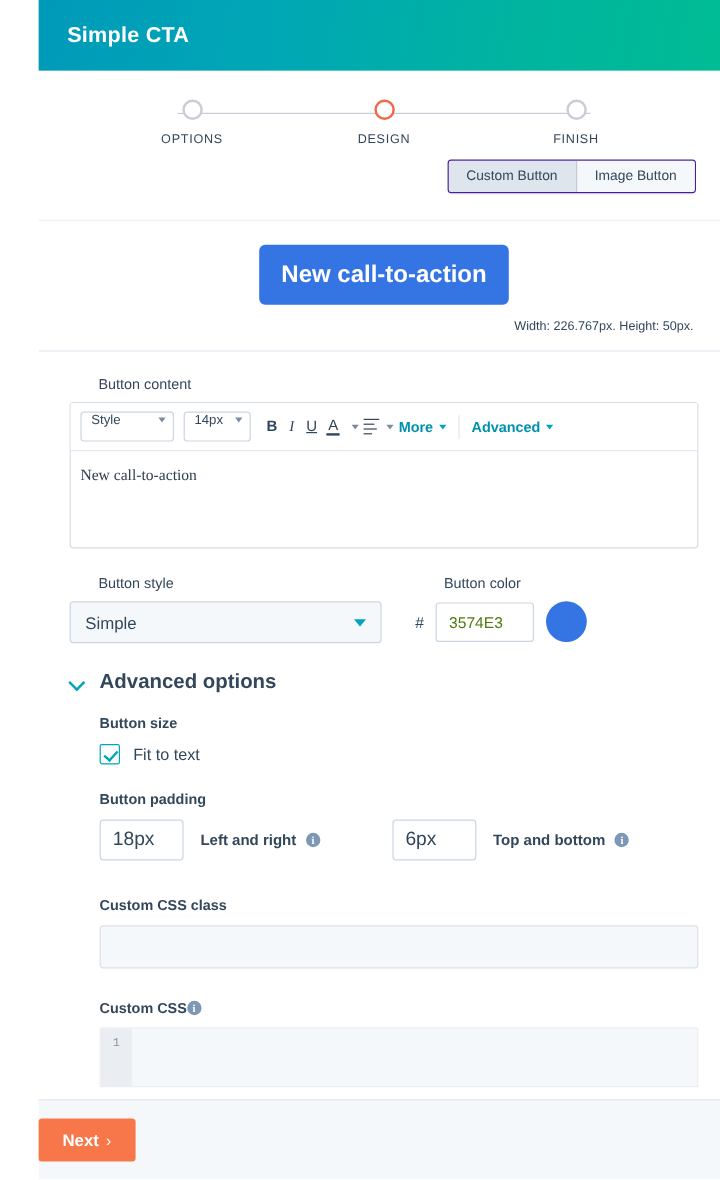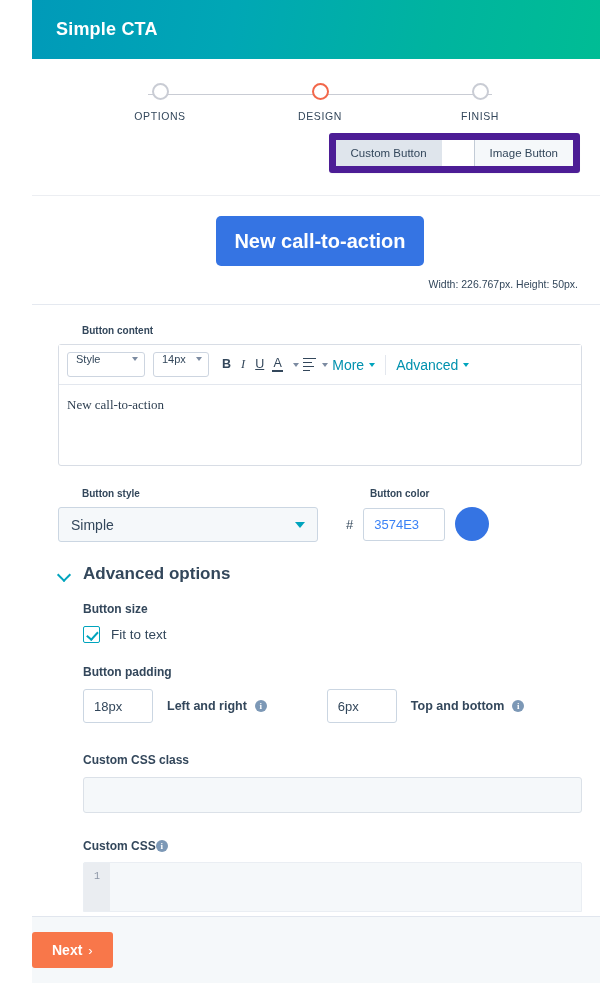--- a/index.html
+++ b/index.html
@@ -87,25 +87,24 @@
     letter-spacing: 0.6px;
   }
 
   .toggle-row {
     display: flex;
     justify-content: flex-end;
     padding: 6px 28px 14px 0;
   }
   .toggle-group {
     display: flex;
-    border: 7px solid #4c1d95;
+    border: 1px solid #4c1d95;
     border-radius: 3px;
     overflow: hidden;
     box-shadow: 0 1px 1px rgba(0,0,0,0.04);
-    gap: 32px;
   }
   .toggle-btn {
     font-size: 11.5px;
     color: #33475b;
     padding: 7px 15px;
     background: #f5f8fa;
     border: none;
     cursor: pointer;
     font-family: "Liberation Sans", sans-serif;
     white-space: nowrap;
@@ -142,22 +141,22 @@
     font-size: 10.5px;
     color: #33475b;
     padding: 12px 30px 4px 0;
   }
 
   
   .body-wrap {
     padding: 20px 26px 0 26px;
   }
   .field-label {
-    font-size: 10px;
-    font-weight: bold;
+    font-size: 12px;
+    font-weight: normal;
     color: #33475b;
     margin-bottom: 8px;
     display: block;
     padding-left: 24px;
   }
 
   
   .editor {
     border: 1px solid #d8dde5;
     border-radius: 3px;
@@ -238,22 +237,22 @@
     display: block;
     height: 1.5px;
     background: #33475b;
     margin-bottom: 2.5px;
   }
   .align-icon i:nth-child(1) { width: 13px; }
   .align-icon i:nth-child(2) { width: 9px; }
   .align-icon i:nth-child(3) { width: 11px; }
   .align-icon i:nth-child(4) { width: 7px; margin-bottom: 0; }
   .tb-link {
-    font-size: 14px;
-    font-weight: normal;
+    font-size: 12px;
+    font-weight: bold;
     color: #0091ae;
     cursor: pointer;
     display: inline-flex;
     align-items: center;
     padding: 3px 2px;
     white-space: nowrap;
   }
   .editor-area {
     min-height: 80px;
     padding: 12px 8px;
@@ -298,21 +297,21 @@
     gap: 10px;
   }
   .hash { font-size: 13px; color: #33475b; }
   .color-input {
     width: 82px;
     height: 33px;
     border: 1px solid #cbd6e2;
     border-radius: 3px;
     background: #ffffff;
     font-size: 13px;
-    color: #3b82f6;
+    color: #4d7c0f;
     padding: 0 10px;
     font-family: "Liberation Sans", sans-serif;
   }
   .swatch {
     width: 34px;
     height: 34px;
     border-radius: 50%;
     background: #3574e3;
     cursor: pointer;
   }
@@ -381,21 +380,21 @@
     display: flex;
     align-items: center;
     margin-top: 10px;
   }
   .pad-input {
     width: 70px;
     height: 34px;
     border: 1px solid #cbd6e2;
     border-radius: 3px;
     background: #ffffff;
-    font-size: 13px;
+    font-size: 16px;
     color: #33475b;
     padding: 0 10px;
     font-family: "Liberation Sans", sans-serif;
   }
   .pad-label {
     font-size: 12.5px;
     font-weight: bold;
     color: #33475b;
     margin-left: 14px;
     margin-right: 8px;

